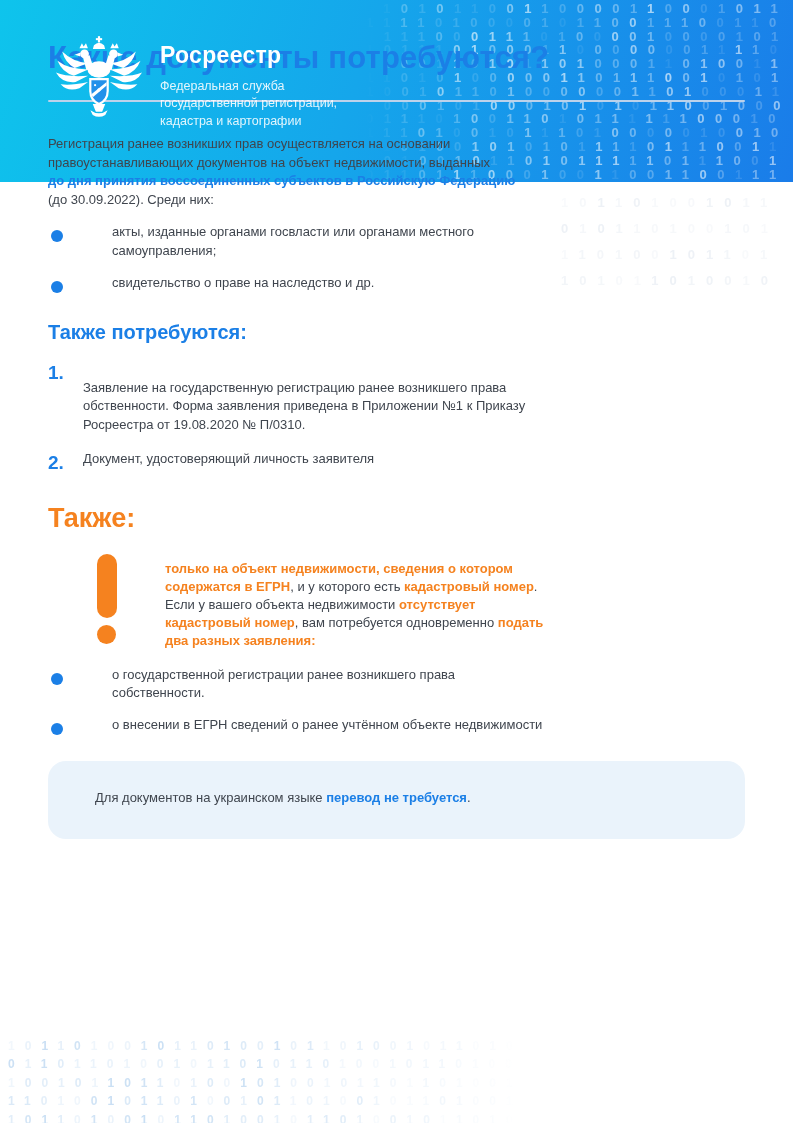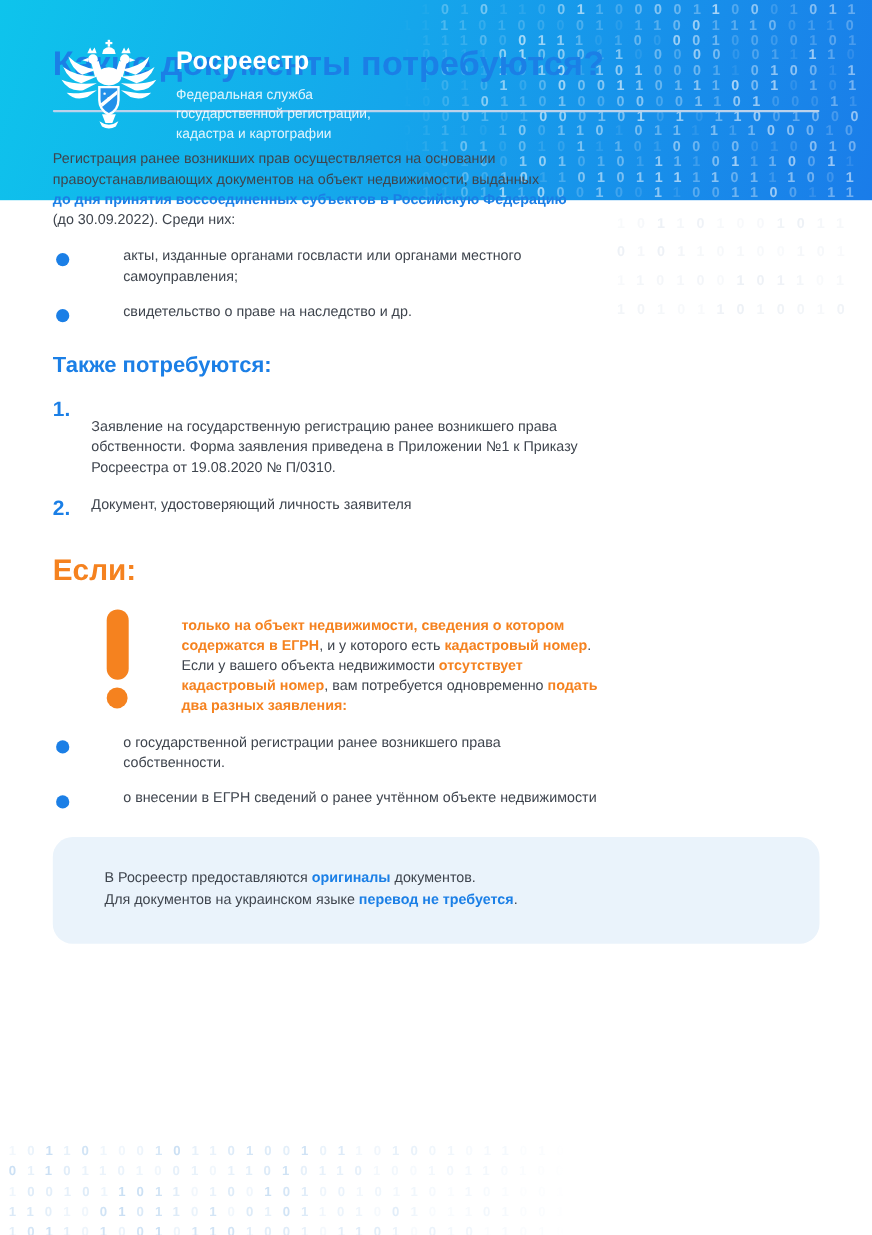--- a/index.html
+++ b/index.html
@@ -191,21 +191,21 @@
 обственности. </span><span class="seg-link">Форма заявления</span><span> приведена в Приложении №1 к Приказу
 Росреестра от 19.08.2020 № П/0310.</span>
         </span>
       </div>
       <div class="num-item">
         <span class="num">2.</span>
         <span class="body-text">Документ, удостоверяющий личность заявителя</span>
       </div>
     </div>
 
-    <div class="important-heading">Если:</div>
+    <div class="important-heading">Также:</div>
 
     <div class="important-row">
       <div class="excl-col">
         <div class="excl-bar"></div>
         <div class="excl-dot"></div>
       </div>
       <p class="body-text important-text pre" style="margin:0;">
         <span class="seg-o">только на объект недвижимости, сведения о котором
 содержатся в ЕГРН</span><span>, и у которого есть </span><span class="seg-o">кадастровый номер</span><span>.
 Если у вашего объекта недвижимости </span><span class="seg-o">отсутствует
@@ -221,21 +221,18 @@
 собственности.</span>
       </div>
       <div class="bullet-item">
         <span class="bullet-dot"></span>
         <span class="body-text bullet-text pre">о внесении в ЕГРН сведений о ранее учтённом объекте недвижимости</span>
       </div>
     </div>
 
     <div class="info-box body-text">
       <div>
-        <span>В Росреестр предоставляются </span><span class="seg-b">оригиналы</span><span> документов.</span>
-      </div>
-      <div>
         <span>Для документов на украинском языке </span><span class="seg-b">перевод не требуется</span><span>.</span>
       </div>
     </div>
 
   </div>
 </div>
 
 </body></html>

